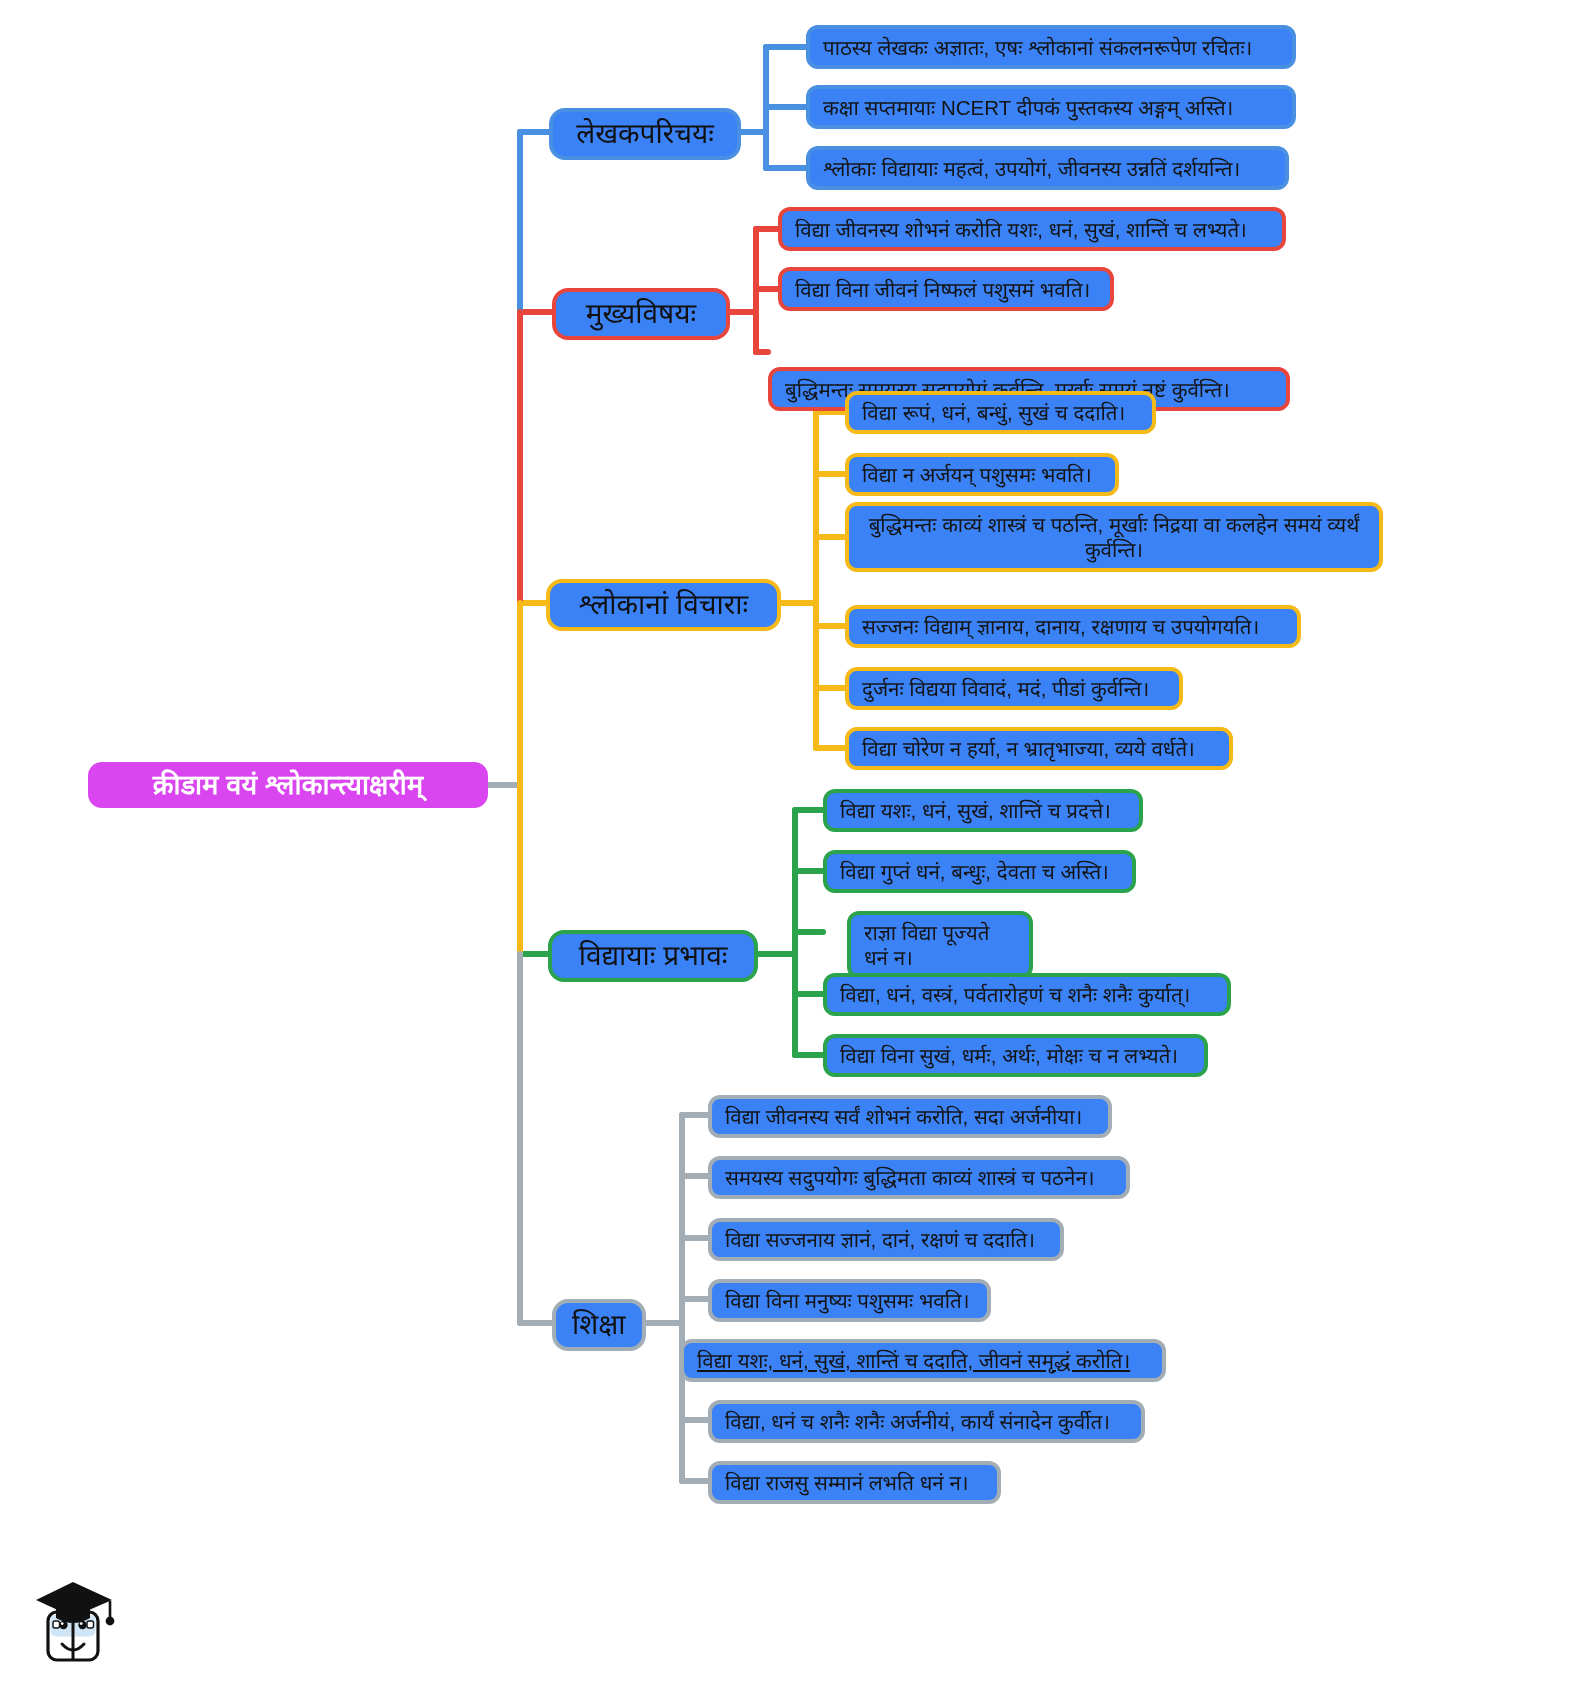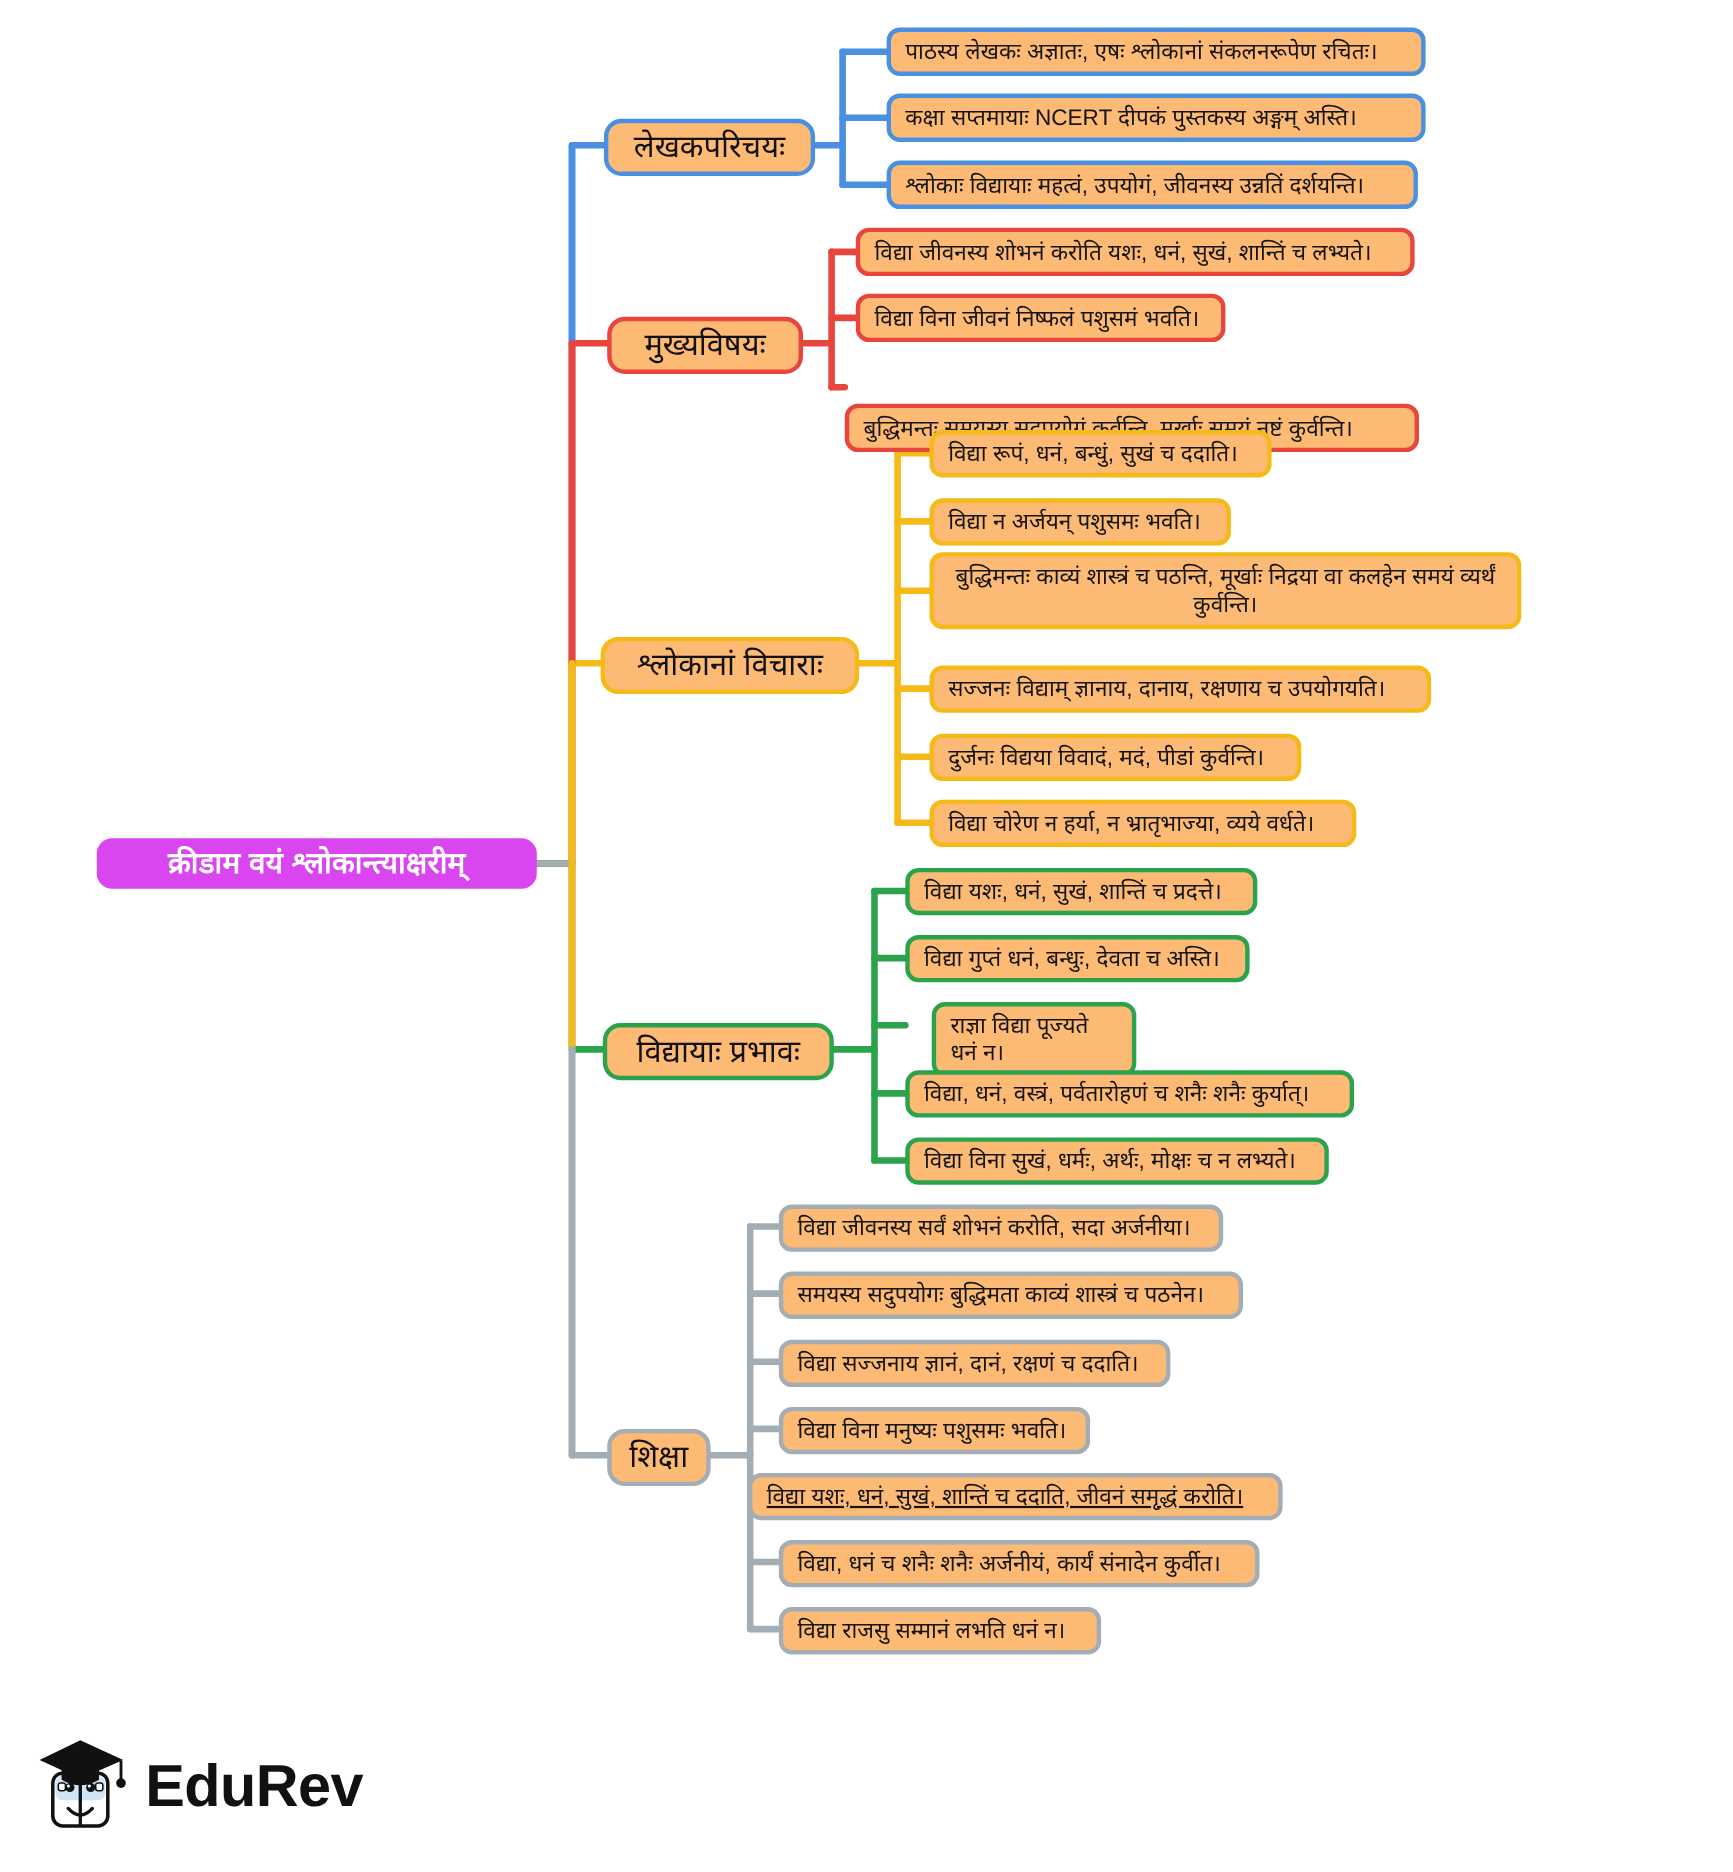--- a/index.html
+++ b/index.html
@@ -31,21 +31,21 @@
   }
 
   .node {
     position: absolute;
     display: flex;
     align-items: center;
     justify-content: center;
     text-align: center;
     line-height: 1.22;
     white-space: pre-wrap;
-    background: #fdba74;
+    background: #3b82f6;
   }
 
   
   .root-node {
     background: #000000;
     color: #ffffff;
     border-radius: 14px;
     font-size: 27px;
     font-weight: 600;
     padding: 9px 18px;
@@ -199,16 +199,15 @@
         <rect x="53" y="43" width="6.5" height="7" rx="2" fill="#ffffff" stroke="#111111" stroke-width="1.4"></rect>
 
         <path d="M28 66 q11 12 22 0" fill="none" stroke="#111111" stroke-width="3" stroke-linecap="round"></path>
 
         <path d="M39 4 L78 22 L39 39 L2 22 Z" fill="#111111"></path>
         <path d="M22 29 L22 40 q17 10 34 0 L56 29" fill="#111111"></path>
         <path d="M76 23 L76 40" stroke="#111111" stroke-width="2.6" fill="none"></path>
         <circle cx="76" cy="43" r="4.4" fill="#111111"></circle>
       </svg>
     </div>
-    <div class="wordmark">EduRev</div>
   </div>
 
 </div>
 
 </body></html>

